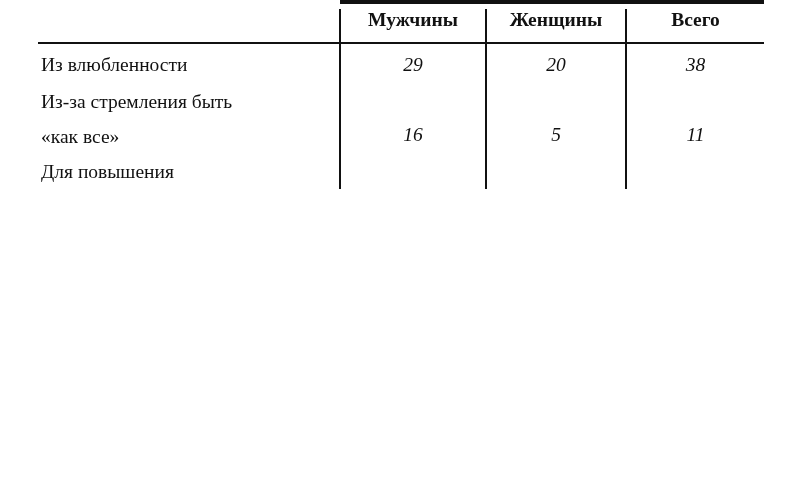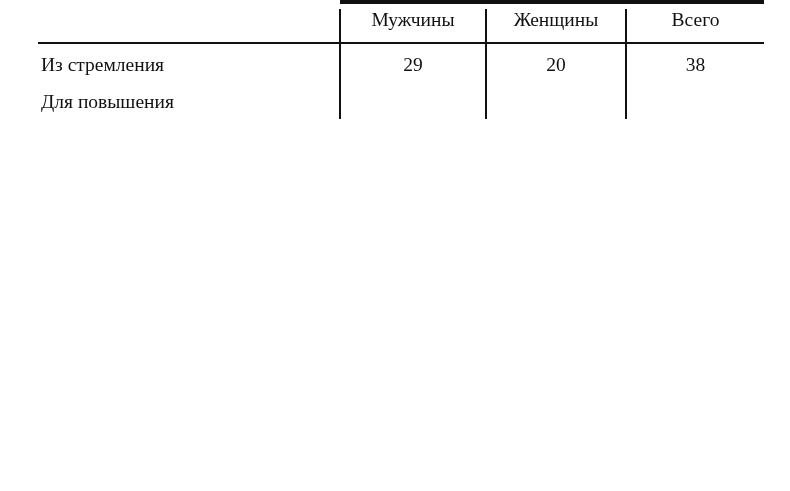--- a/index.html
+++ b/index.html
@@ -44,21 +44,21 @@
   table.survey tr.head-rule td.rule {
     border-top: 4px solid #111111;
   }
 
   table.survey th, table.survey td {
     vertical-align: top;
     padding: 0;
   }
   .hdr-row th {
     height: 33px;
-    font-weight: normal;
+    font-weight: bold;
     text-align: center;
     padding-top: 1px;
     white-space: nowrap;
   }
   .hdr-row th.label-cell {
     border-right: 2px solid #111111;
   }
   .hdr-row th.vcell {
     border-right: 2px solid #111111;
   }
@@ -99,20 +99,21 @@
     display: block;
   }
   .label-lines span {
     display: block;
     line-height: 35px;
     white-space: nowrap;
   }
   .num-inner {
     display: block;
     line-height: 35px;
+    font-style: italic;
   }
 </style>
 </head>
 <body>
 
 <div class="page">
   <table class="survey">
     <colgroup>
       <col class="c0">
         <col class="c1">
@@ -135,34 +136,51 @@
       <tr class="under-head">
         <td class="spacer-v"></td>
         <td class="spacer-v"></td>
         <td class="spacer-v"></td>
         <td></td>
       </tr>
 
       <tr class="data-row">
         <td class="label">
           <span class="label-lines">
-            <span>Из стремления</span>
+            <span>Из влюбленности</span>
           </span>
         </td>
         <td class="num">
           <span class="num-inner">29</span>
         </td>
         <td class="num">
           <span class="num-inner">20</span>
         </td>
         <td class="num last">
           <span class="num-inner">38</span>
         </td>
       </tr>
 
+      <tr class="data-row">
+        <td class="label">
+          <span class="label-lines">
+            <span>Из-за стремления быть</span>
+            <span>«как все»</span>
+          </span>
+        </td>
+        <td class="num">
+          <span class="num-inner">16</span>
+        </td>
+        <td class="num">
+          <span class="num-inner">5</span>
+        </td>
+        <td class="num last">
+          <span class="num-inner">11</span>
+        </td>
+      </tr>
 
 
 
 
       <tr class="data-row">
         <td class="label">
           <span class="label-lines">
             <span>Для повышения</span>
 
           </span>

